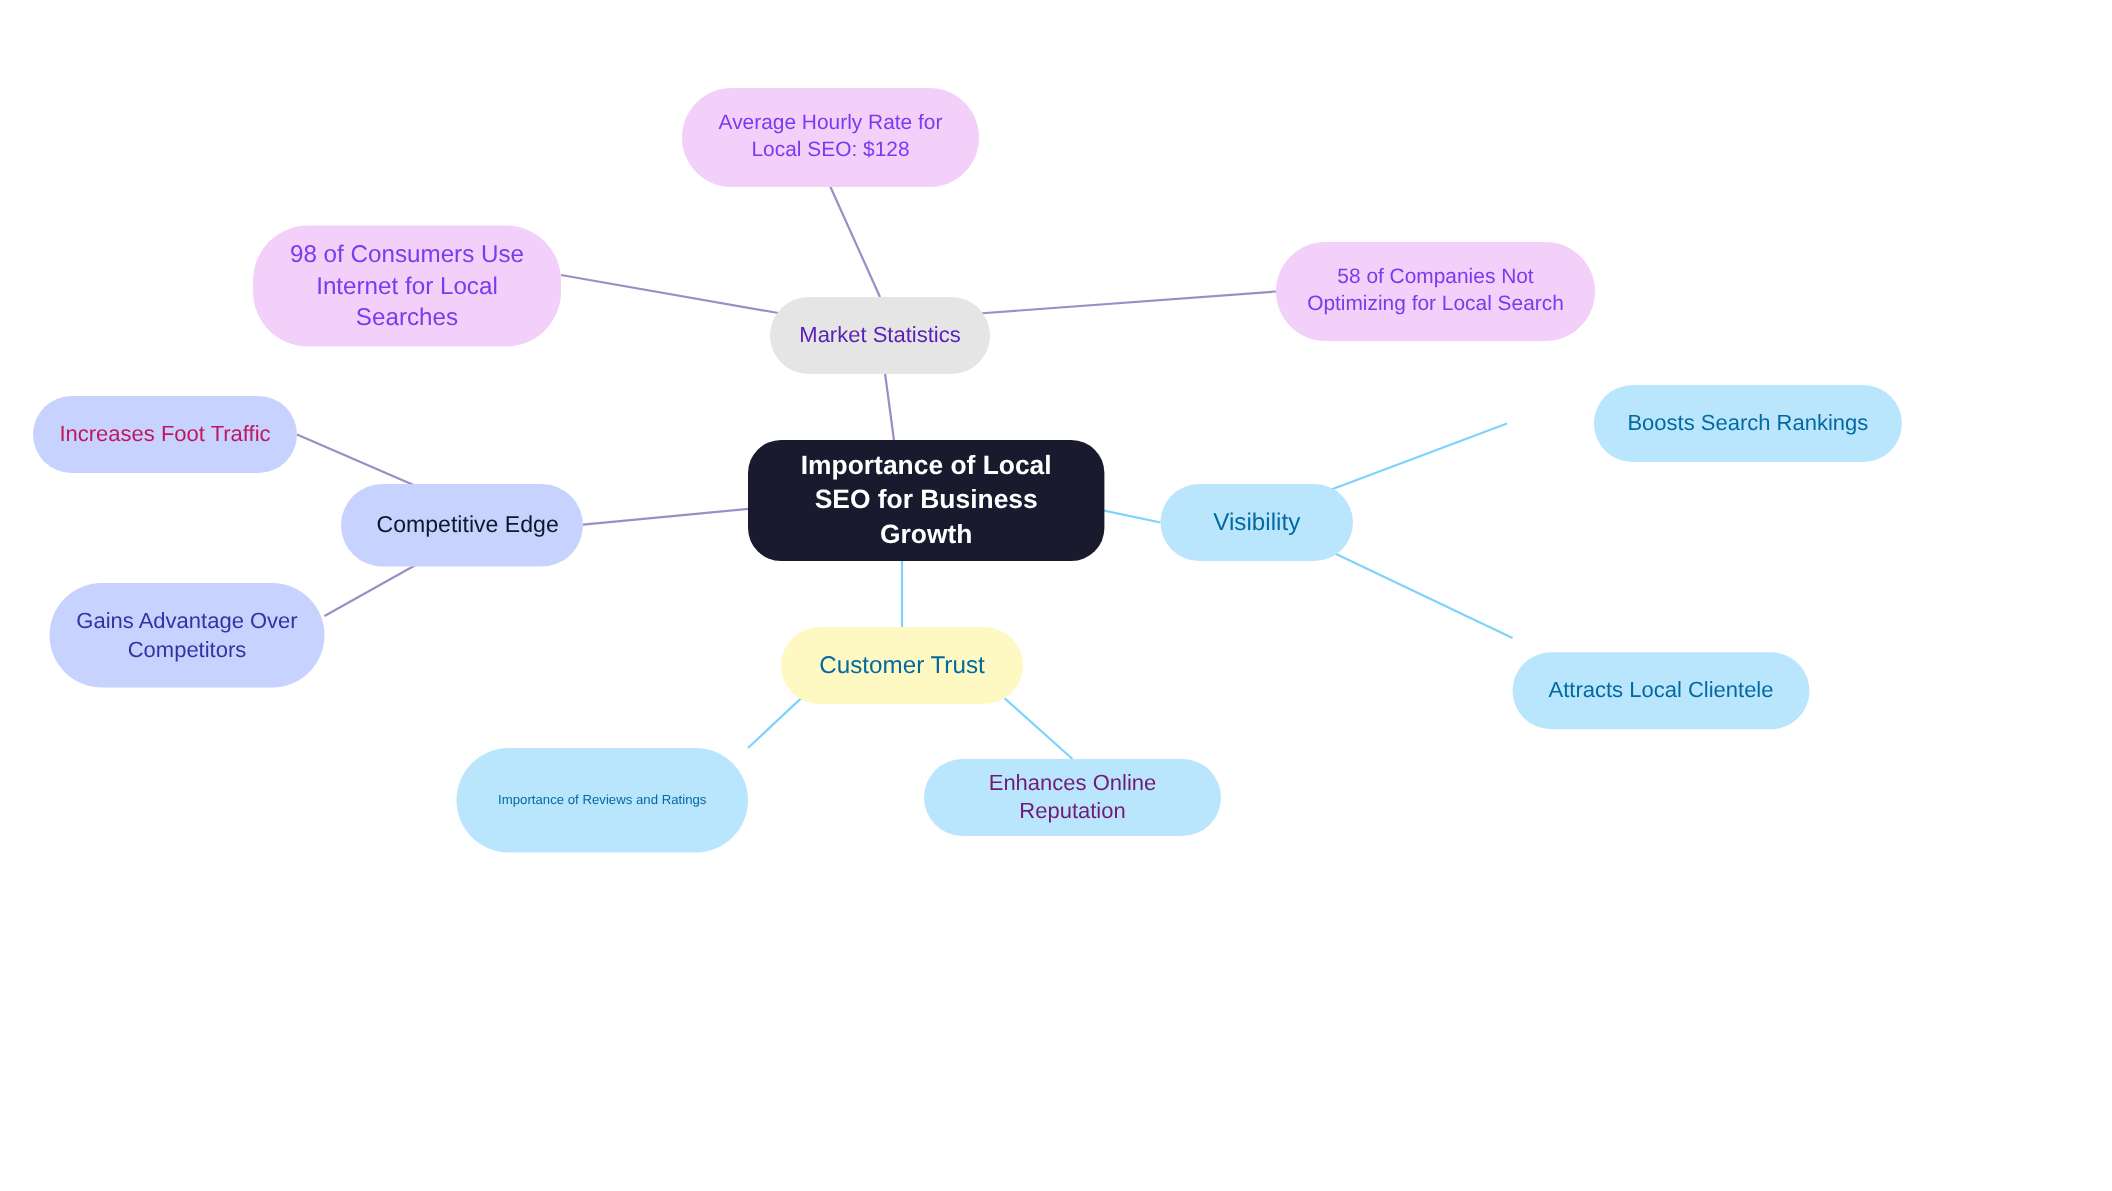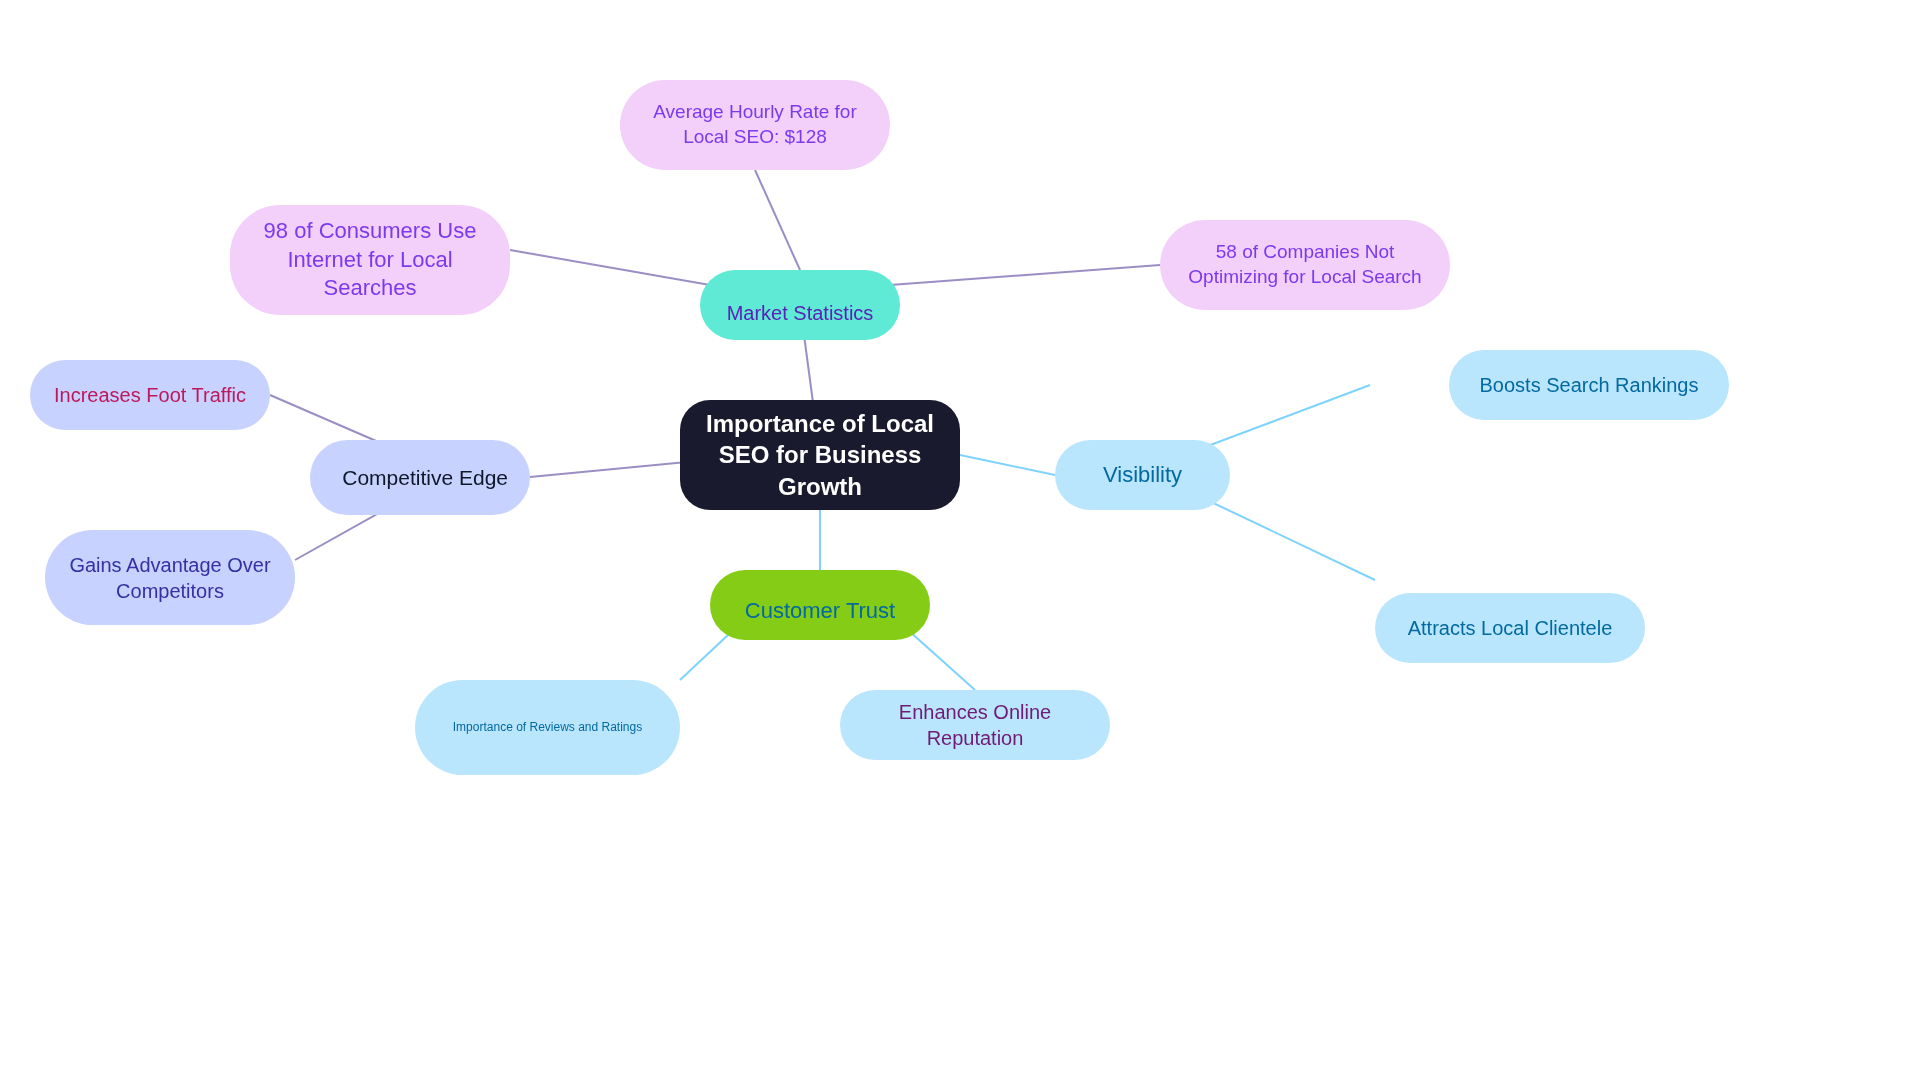--- a/index.html
+++ b/index.html
@@ -30,36 +30,35 @@
       padding: 14px 22px;
       font-size: 22px;
       font-weight: 500;
       line-height: 1.3;
     }
     .node-center {
       background: #1a1a2e;
       color: #ffffff;
       font-size: 24px;
       font-weight: 600;
-      width: 280px;
+      width: 324px;
       height: 110px;
       border-radius: 30px;
       left: 680px;
       top: 400px;
     }
     
     .node-market-stats {
-      background: #5eead4;
+      background: #e5e5e5;
       color: #5b21b6;
       width: 200px;
       height: 70px;
       font-size: 20px;
       left: 700px;
       top: 270px;
-      align-items: flex-end;
     }
     
     .node-avg-rate {
       background: #f3d0fa;
       color: #7c3aed;
       width: 270px;
       height: 90px;
       font-size: 19px;
       left: 620px;
       top: 80px;
@@ -141,28 +140,27 @@
       color: #0369a1;
       width: 270px;
       height: 70px;
       font-size: 20px;
       left: 1375px;
       top: 545px;
       margin-top: 48px;
     }
     
     .node-customer-trust {
-      background: #84cc16;
+      background: #fef9c3;
       color: #0369a1;
       width: 220px;
       height: 70px;
       font-size: 22px;
       left: 710px;
       top: 570px;
-      align-items: flex-end;
     }
     
     .node-reviews {
       background: #bae6fd;
       color: #0369a1;
       width: 265px;
       height: 95px;
       font-size: 12px;
       left: 415px;
       top: 680px;

